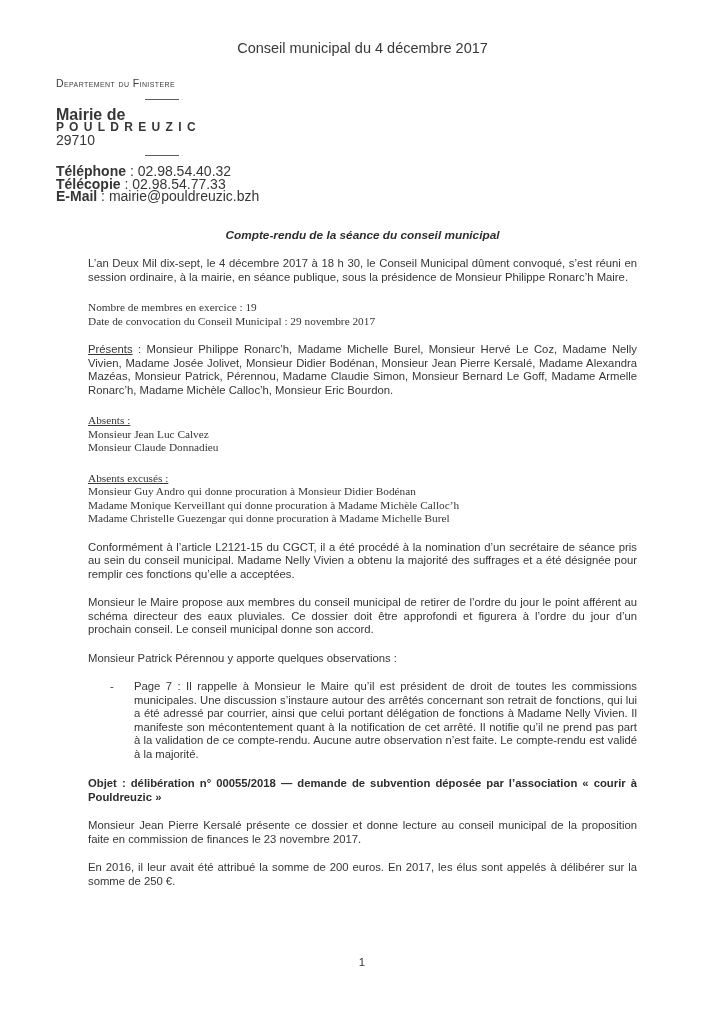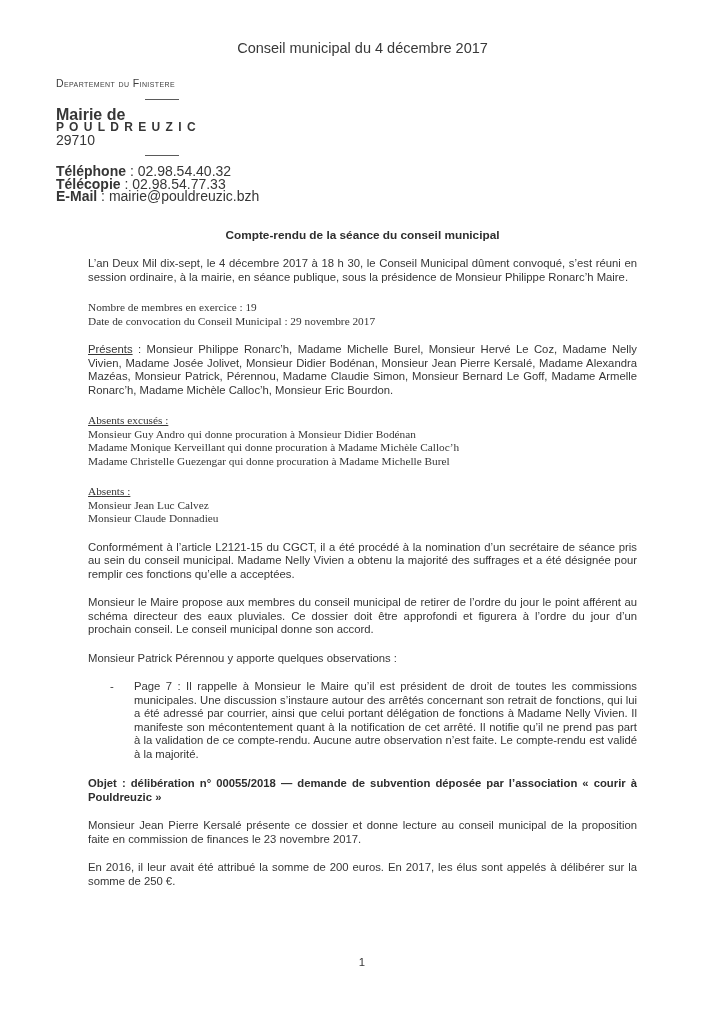--- a/index.html
+++ b/index.html
@@ -47,20 +47,21 @@
   .lh-town { font-weight: bold; font-size: 12px; letter-spacing: 1px; white-space: nowrap; }
   .lh-cp { font-size: 14px; }
   .lh-contact { font-size: 14px; }
   .lh-contact .lbl { font-weight: bold; }
   .main-title {
     font-weight: bold;
     font-size: 11.8px;
     text-align: center;
     margin: 26px 0 15px 0;
     color: #2e2e2e;
+    font-style: italic;
   }
   .para {
     margin: 0 0 15px 0;
     text-align: justify;
   }
   .para:last-of-type { margin-bottom: 8px; }
   .lines { margin: 17px 0 15px 0; font-family: Liberation Serif, serif; }
   .ul-label { text-decoration: underline; }
   .bullet {
     display: flex;
@@ -114,30 +115,30 @@
   <p class="para">L’an Deux Mil dix-sept, le 4 décembre 2017 à 18 h 30, le Conseil Municipal dûment convoqué, s’est réuni en session ordinaire, à la mairie, en séance publique, sous la présidence de Monsieur Philippe Ronarc’h Maire.</p>
 
   <div class="lines">
     <div>Nombre de membres en exercice : 19</div>
     <div>Date de convocation du Conseil Municipal : 29 novembre 2017</div>
   </div>
 
   <p class="para"><span class="ul-label">Présents</span><span> : Monsieur Philippe Ronarc’h, Madame Michelle Burel, Monsieur Hervé Le Coz, Madame Nelly Vivien, Madame Josée Jolivet, Monsieur Didier Bodénan, Monsieur Jean Pierre Kersalé, Madame Alexandra Mazéas, Monsieur Patrick, Pérennou, Madame Claudie Simon, Monsieur Bernard Le Goff, Madame Armelle Ronarc’h, Madame Michèle Calloc’h, Monsieur Eric Bourdon.</span></p>
 
   <div class="lines">
+    <div class="ul-label">Absents :</div>
+    <div>Monsieur Jean Luc Calvez</div>
+    <div>Monsieur Claude Donnadieu</div>
+  </div>
+
+  <div class="lines">
     <div class="ul-label">Absents excusés :</div>
     <div>Monsieur Guy Andro qui donne procuration à Monsieur Didier Bodénan</div>
     <div>Madame Monique Kerveillant qui donne procuration à Madame Michèle Calloc’h</div>
     <div>Madame Christelle Guezengar qui donne procuration à Madame Michelle Burel</div>
-  </div>
-
-  <div class="lines">
-    <div class="ul-label">Absents :</div>
-    <div>Monsieur Jean Luc Calvez</div>
-    <div>Monsieur Claude Donnadieu</div>
   </div>
 
   <p class="para">Conformément à l’article L2121-15 du CGCT, il a été procédé à la nomination d’un secrétaire de séance pris au sein du conseil municipal. Madame Nelly Vivien a obtenu la majorité des suffrages et a été désignée pour remplir ces fonctions qu’elle a acceptées.</p>
 
   <p class="para">Monsieur le Maire propose aux membres du conseil municipal de retirer de l’ordre du jour le point afférent au schéma directeur des eaux pluviales. Ce dossier doit être approfondi et figurera à l’ordre du jour d’un prochain conseil. Le conseil municipal donne son accord.</p>
 
 
   <p class="para">Monsieur Patrick Pérennou y apporte quelques observations :</p>
 
   <div class="bullet">

